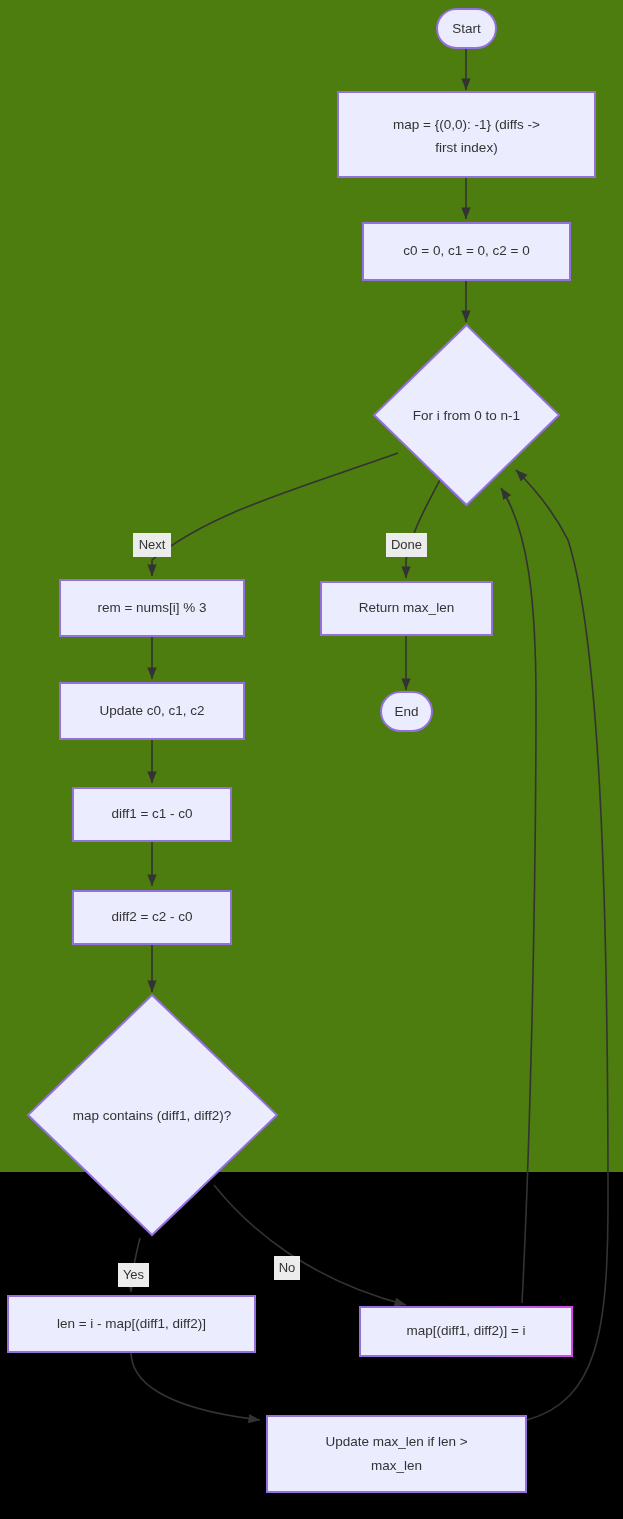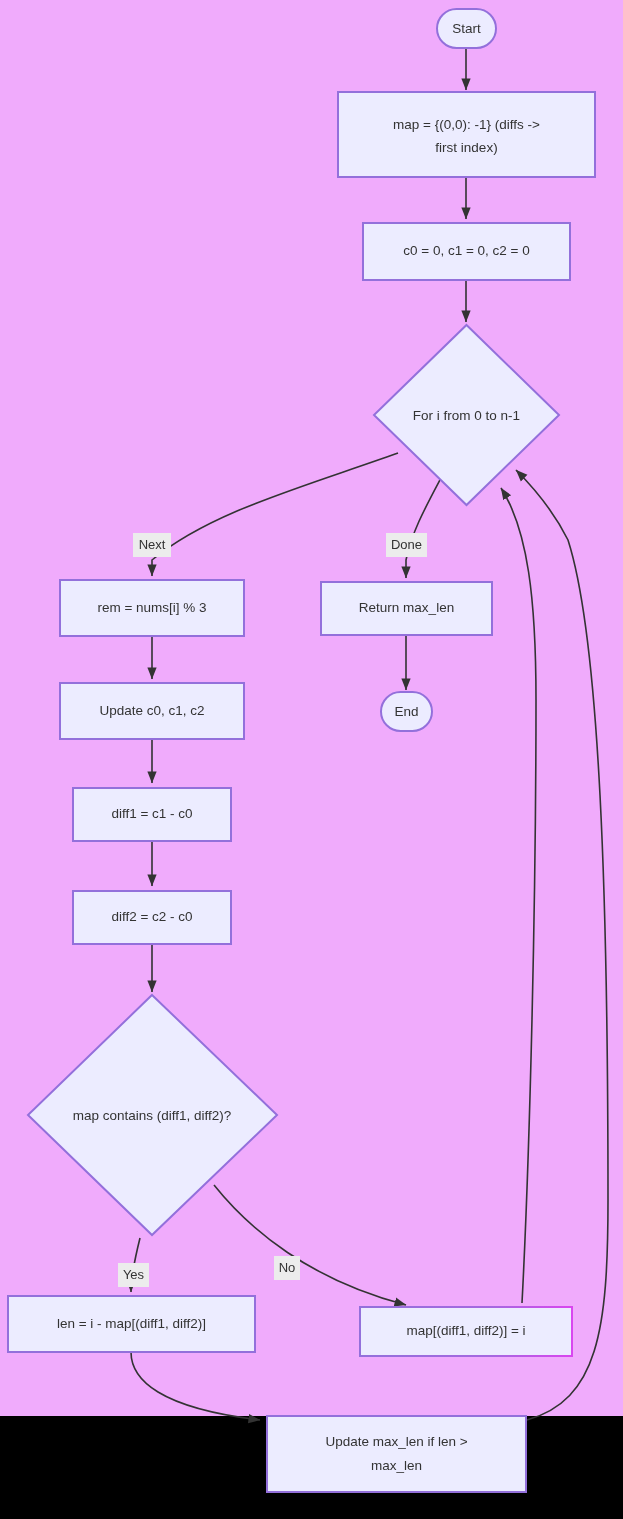--- a/index.html
+++ b/index.html
@@ -9,22 +9,22 @@
   }
   body {
     width: 623px;
     height: 1519px;
     overflow: hidden;
     font-family: "Liberation Sans", sans-serif;
   }
   #flow-root {
     position: relative;
     width: 623px;
-    height: 1416px;
-    background: #f0abfc;
+    height: 1172px;
+    background: #4d7c0f;
   }
   svg#flow-svg {
     display: block;
     width: 623px;
     height: 1519px;
   }
   .node-shape {
     fill: #ececff;
     stroke: #9370db;
     stroke-width: 2;

